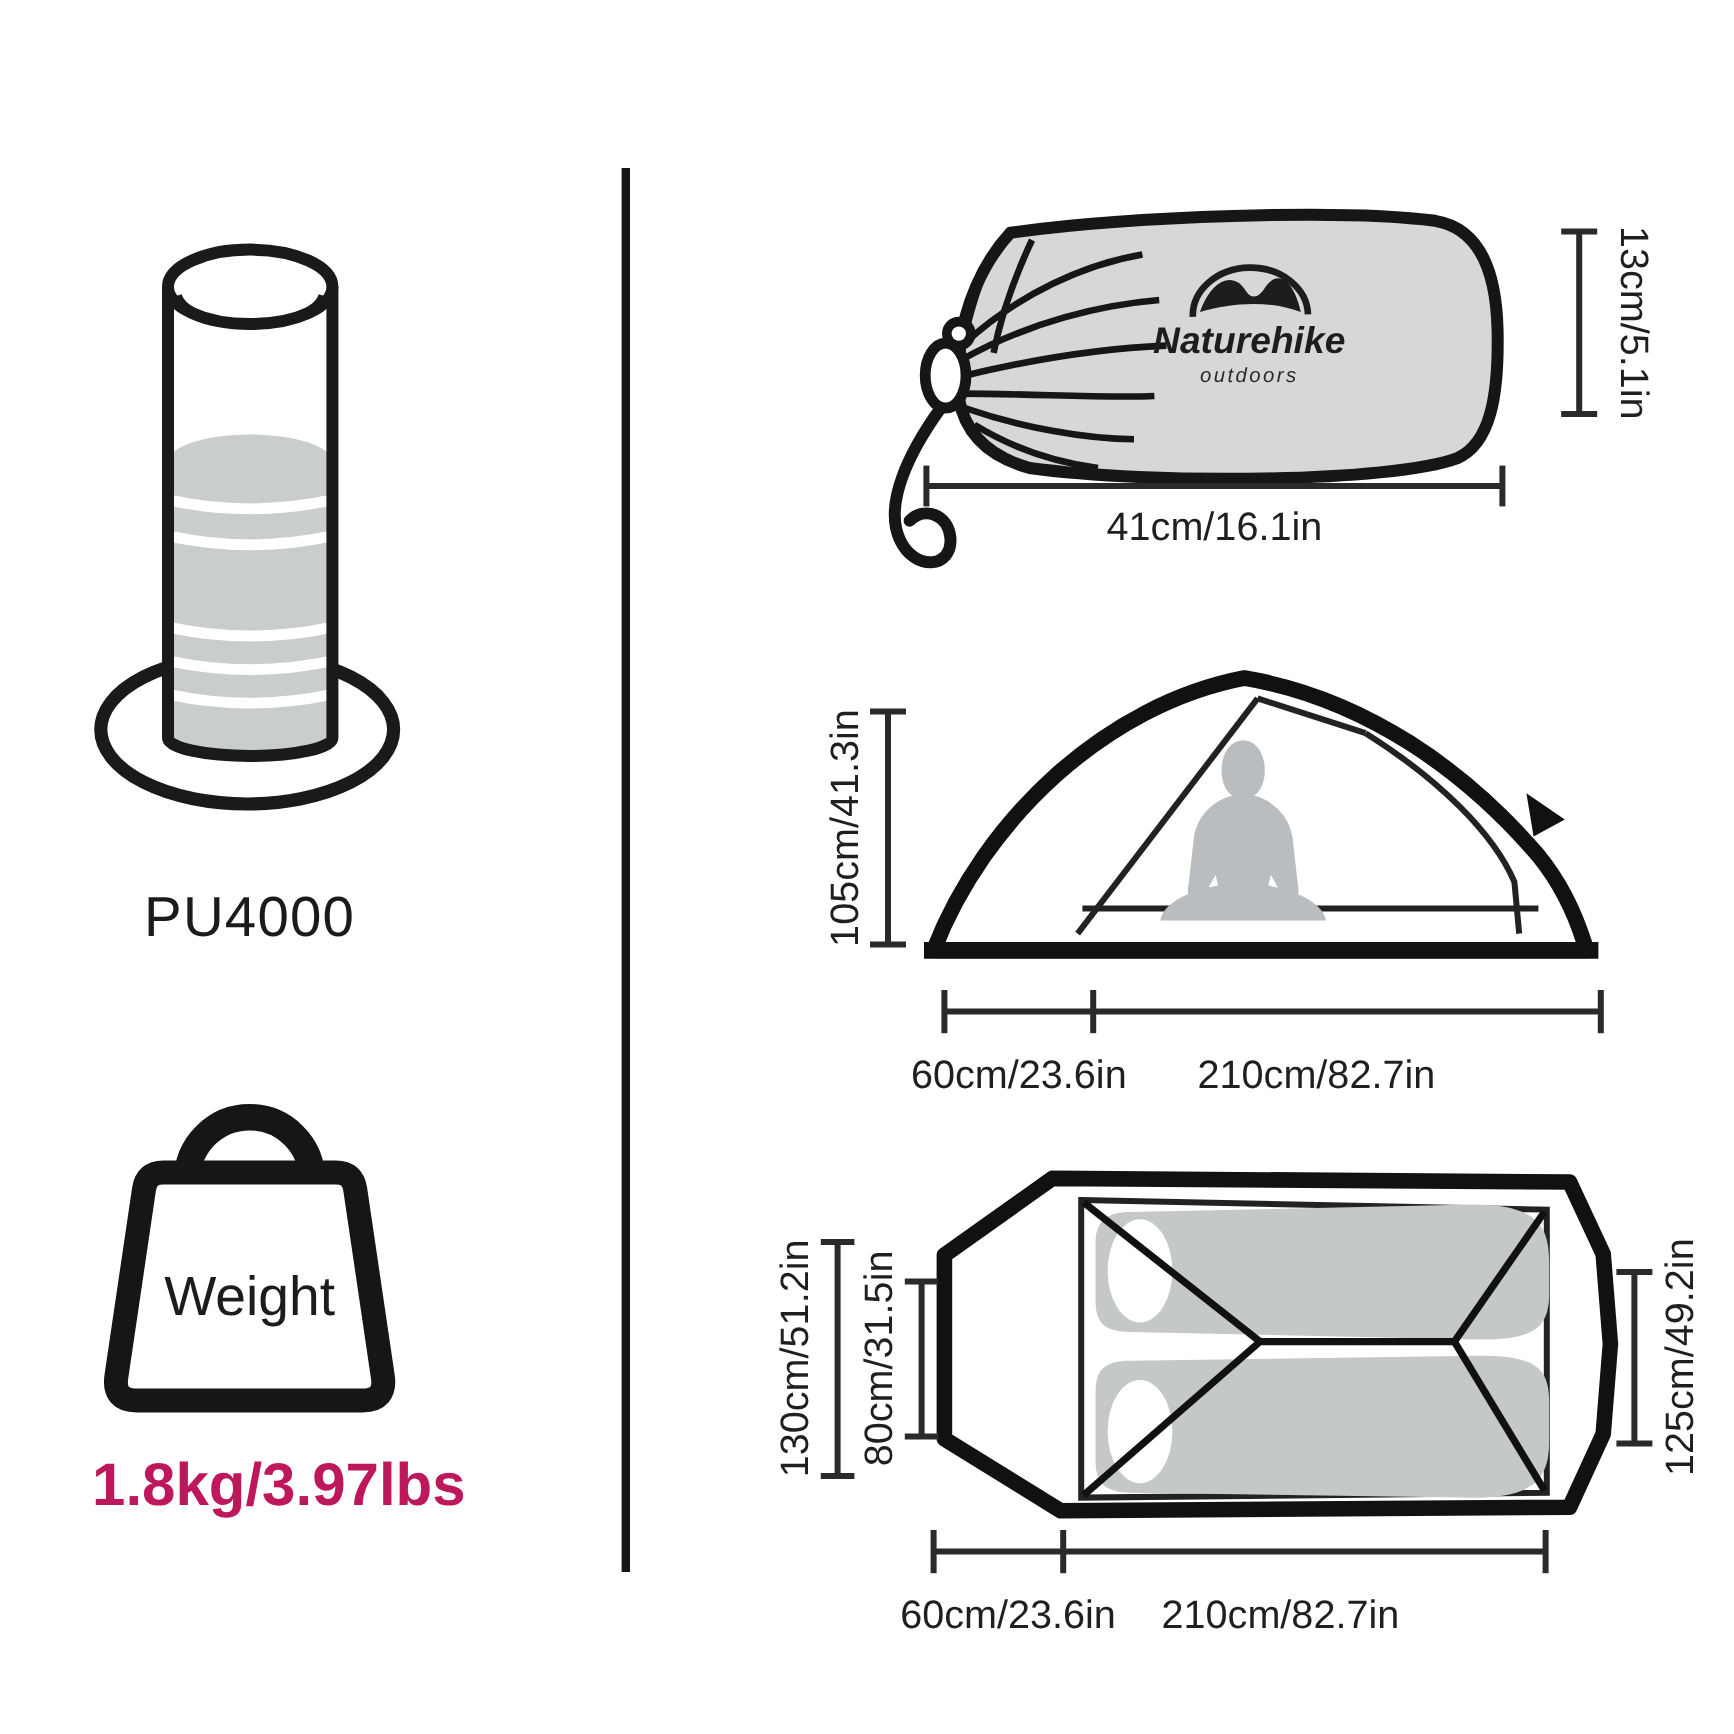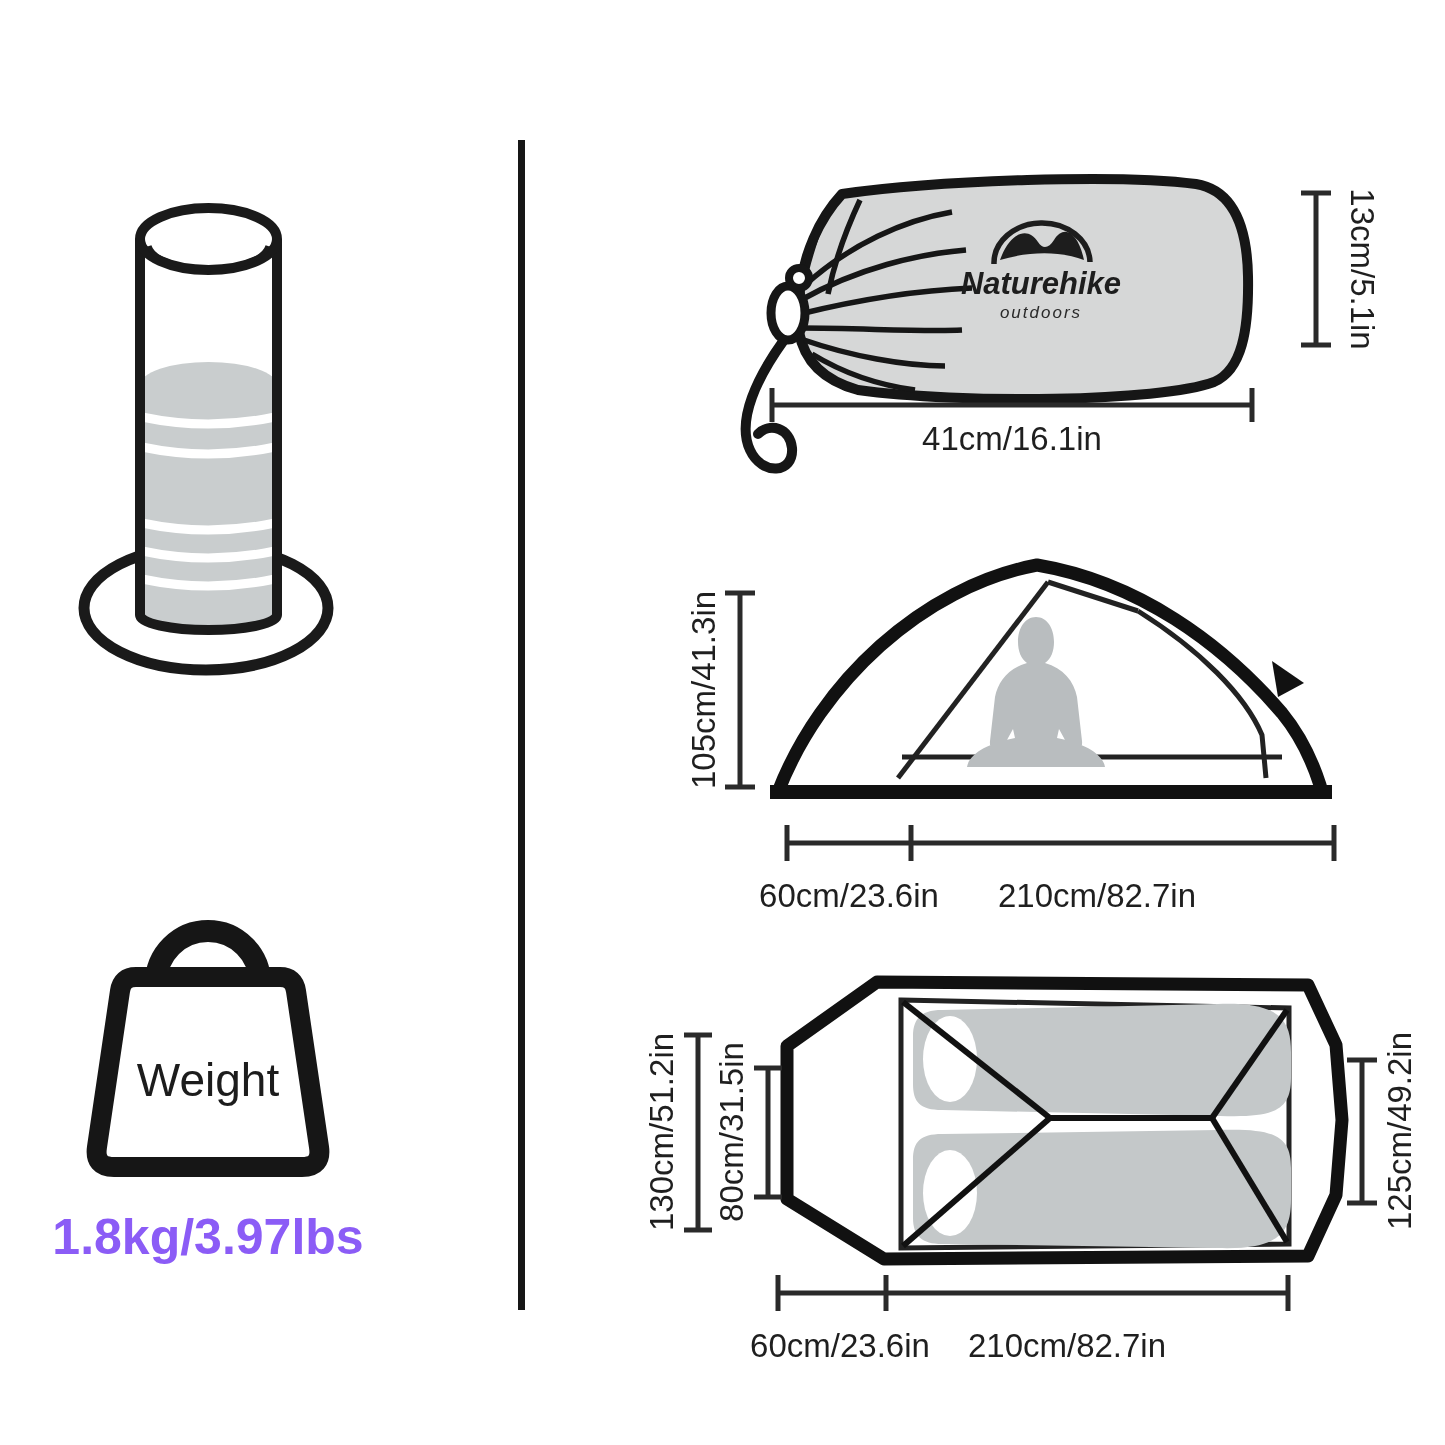--- a/index.html
+++ b/index.html
@@ -9,22 +9,22 @@
   }
   .abs{position:absolute;}
   #divider{
     position:absolute;left:518px;top:140px;width:7px;height:1170px;background:#161616;
   }
   #pu-label{
     position:absolute;left:58px;top:736px;width:300px;text-align:center;
     font-size:47px;font-weight:400;letter-spacing:1px;color:#1b1b1b;
   }
   #weight-value{
-    position:absolute;left:28px;top:1208px;width:360px;text-align:center;
-    font-size:50px;font-weight:700;color:#8b5cf6;
+    position:absolute;left:28px;top:1208px;width:360px;text-align:right;
+    font-size:50px;font-weight:700;color:#be185d;
   }
   svg text{font-family:"Liberation Sans", sans-serif;}
   .dim-text{font-size:33px;fill:#1f1f1f;}
   .dim-line{stroke:#2a2a2a;stroke-width:5;fill:none;}
 </style>
 </head>
 <body>
 
 <div id="sheet">
 
@@ -46,20 +46,21 @@
 
     <g stroke="#1a1a1a" stroke-width="10" fill="none">
       <line x1="72" y1="49" x2="72" y2="425"></line>
       <line x1="209" y1="49" x2="209" y2="425"></line>
       <path d="M209,425 A68.5,15 0 0 1 72,425"></path>
     </g>
     <ellipse cx="140.5" cy="49" rx="68.5" ry="31" fill="#ffffff" stroke="#1a1a1a" stroke-width="10"></ellipse>
     <path d="M81,56 A60,26 0 0 0 200,56" stroke="#1a1a1a" stroke-width="5" fill="none"></path>
   </svg>
 
+  <div id="pu-label">PU4000</div>
 
   <svg class="abs" style="left:68px;top:895px" width="280" height="300" viewBox="0 0 280 300">
     <path d="M88,88 A52,52 0 1 1 192,88" stroke="#161616" stroke-width="22" fill="none"></path>
     <path d="M68,82 L212,82 Q226,82 228,96 L251,252 Q254,272 234,272 L46,272 Q26,272 29,252 L52,96 Q54,82 68,82 Z" fill="#ffffff" stroke="#161616" stroke-width="20" stroke-linejoin="round"></path>
     <text x="140" y="201" text-anchor="middle" font-size="46" fill="#1c1c1c">Weight</text>
   </svg>
 
   <div id="weight-value">1.8kg/3.97lbs</div>
 
   <svg class="abs" style="left:700px;top:160px" width="745" height="315" viewBox="0 0 745 315">

